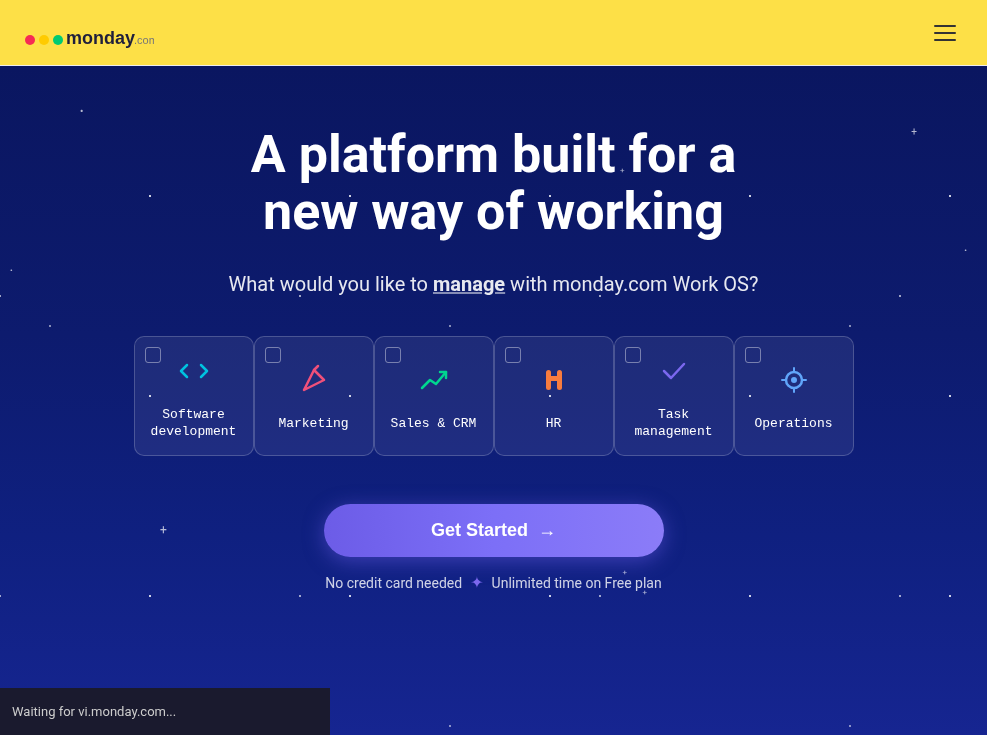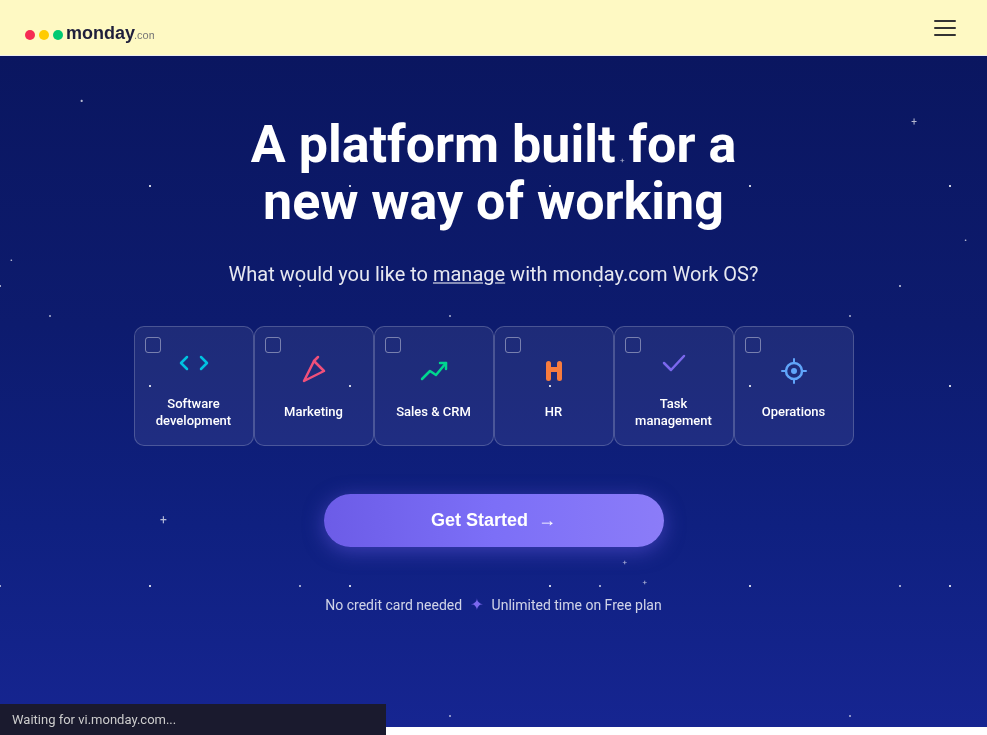--- a/index.html
+++ b/index.html
@@ -7,26 +7,26 @@
     body {
       font-family: -apple-system, BlinkMacSystemFont, 'Segoe UI', Roboto, sans-serif;
       background: #fff;
       width: 987px;
       height: 735px;
       overflow: hidden;
     }
 
     
     .navbar {
-      background: #fef9c3;
+      background: #fde047;
       display: flex;
       align-items: center;
       justify-content: space-between;
       padding: 0 24px;
-      height: 56px;
+      height: 66px;
       border-bottom: 1px solid #eee;
       position: relative;
       z-index: 10;
     }
 
     .logo-dot-monday {
       display: flex;
       align-items: center;
       gap: 2px;
     }
@@ -101,29 +101,31 @@
       font-size: 20px;
       font-weight: 400;
       margin-bottom: 40px;
       position: relative;
       z-index: 1;
     }
 
     .hero-subtitle .underline {
       text-decoration: underline;
       text-decoration-color: rgba(255,255,255,0.5);
+      font-weight: bold;
     }
 
     
     .cards-row {
       display: flex;
       margin-bottom: 48px;
       position: relative;
       z-index: 1;
       flex-wrap: nowrap;
+      font-family: Liberation Mono, monospace;
     }
 
     .card {
       background: rgba(255,255,255,0.07);
       border: 1.5px solid rgba(255,255,255,0.2);
       border-radius: 10px;
       width: 120px;
       min-height: 120px;
       display: flex;
       flex-direction: column;
@@ -195,38 +197,37 @@
       justify-content: center;
       box-shadow: 0 4px 20px rgba(108, 92, 231, 0.5);
     }
 
     .cta-note {
       color: rgba(255,255,255,0.8);
       font-size: 14px;
       display: flex;
       align-items: center;
       gap: 8px;
-      margin-top: 32px;
     }
 
     .cta-divider {
       color: #7b68ee;
       font-size: 16px;
     }
 
     
     .status-bar {
       position: absolute;
       bottom: 0;
       left: 0;
       background: #1a1a2e;
       color: #ccc;
       font-size: 13px;
-      padding: 8px 12px;
-      width: 386px;
+      padding: 16px 12px;
+      width: 330px;
     }
   </style>
 </head>
 <body>
 
 <nav class="navbar">
   <div class="logo-dot-monday">
     <svg width="130" height="34" viewBox="0 0 130 34" fill="none" xmlns="http://www.w3.org/2000/svg">
 
       <circle cx="6" cy="24" r="5" fill="#F62B54"></circle>

